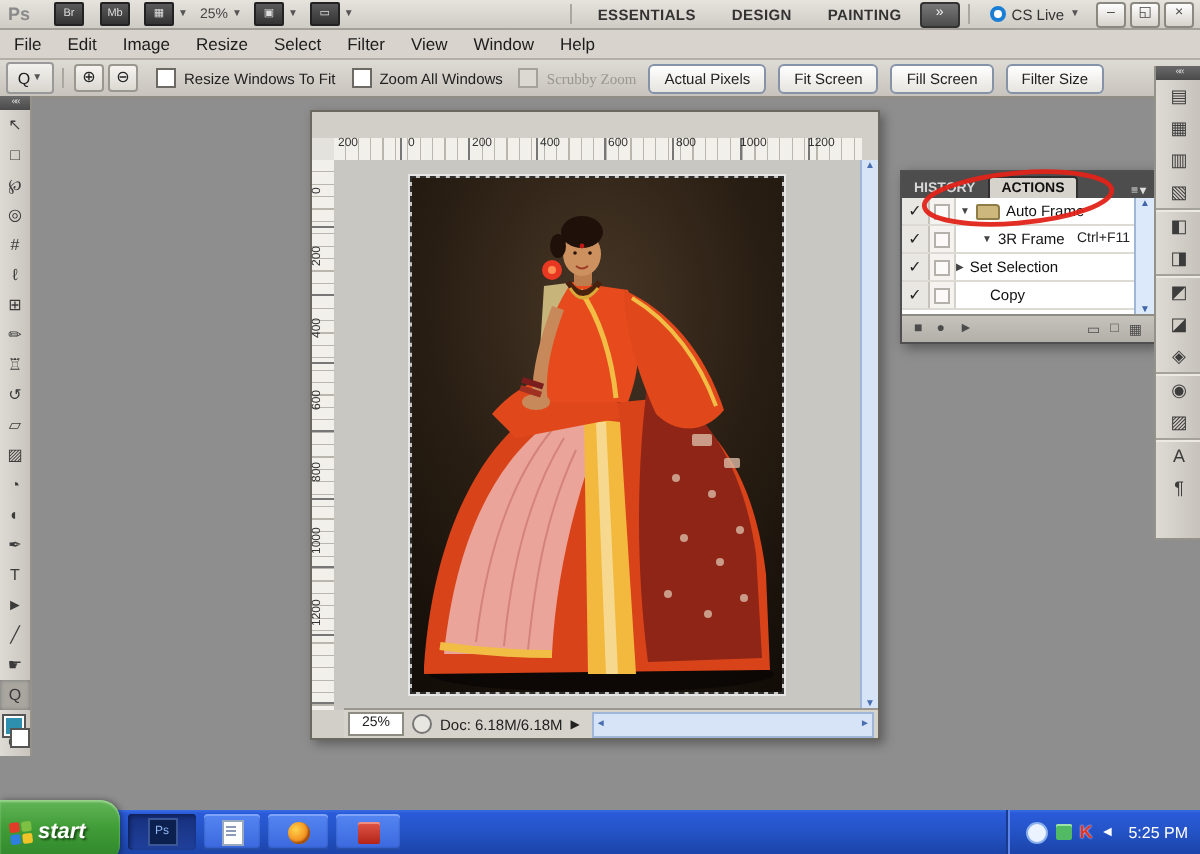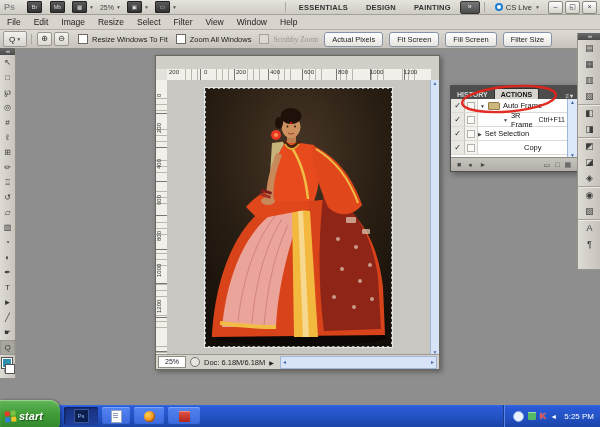--- a/index.html
+++ b/index.html
@@ -68,21 +68,21 @@
                               repeating-linear-gradient(180deg,transparent 0 5.6px,#b9b6ae 5.6px 6.2px);
              background-size:100% 100%,45% 100%;background-position:0 0,100% 0;}
   .rcorner{position:absolute;left:0;top:13px;width:11px;height:11px;background:#e4e2dc;border-right:1px solid #9a978f;border-bottom:1px solid #9a978f;}
   .rl{position:absolute;font-size:6px;color:#333;font-style:normal;top:0;}
   .rlv{position:absolute;font-size:6px;color:#333;font-style:normal;left:1px;transform:rotate(-90deg);transform-origin:3px 4px;}
   .canvas{position:absolute;left:11px;top:24px;right:8px;bottom:14px;background:#c9c7c2;overflow:hidden;}
   .photo{position:absolute;left:38px;top:8px;width:185px;height:257px;border:1px dashed #2e2e2e;
          box-shadow:0 0 0 1px #e6e6e6;}
   .vscroll{position:absolute;right:0;top:24px;bottom:14px;width:8px;background:#d7e4f8;border-left:1px solid #9fb6d8;
            display:flex;flex-direction:column;justify-content:space-between;align-items:center;font-size:5px;color:#4a6fb0;}
-  .statusbar{position:absolute;left:0;bottom:0;right:0;height:14px;background:#d6d3cc;border-top:1px solid #9a978f;
+  .statusbar{position:absolute;left:16px;bottom:0;right:0;height:14px;background:#d6d3cc;border-top:1px solid #9a978f;
              display:flex;align-items:center;font-size:7.5px;color:#222;}
   .zoomfield{width:26px;height:10px;background:#fff;border:1px solid #8f8c84;margin-left:2px;
              font-size:7px;line-height:10px;text-align:center;}
   .clockico{width:8px;height:8px;border-radius:50%;border:1px solid #777;background:#e8e6e0;margin:0 4px;}
   .hscroll{flex:1;height:11px;background:#d7e4f8;border:1px solid #9fb6d8;margin:0 2px;display:flex;
            align-items:center;justify-content:space-between;font-size:5px;color:#4a6fb0;padding:0 1px;}
   
   .actions{left:450px;top:85px;width:128px;height:87px;background:#fff;border:1px solid #4f4f4f;
            box-shadow:2px 2px 6px rgba(0,0,0,.4);box-sizing:border-box;}
   .acttabs{position:absolute;left:0;top:0;right:0;height:13px;background:#4d4d4d;display:flex;align-items:flex-end;
@@ -363,42 +363,42 @@
           <span class="tri">▼</span>
           <span class="folder"></span>
           <span>Auto Frame</span>
         </span>
       </div>
       <div class="actrow">
         <span class="chkcol">✓</span>
         <span class="modcol">
             <i></i>
           </span>
-        <span class="rowmain" style="padding-left:25px">
+        <span class="rowmain" style="padding-left:13px">
           <span class="tri">▼</span>
           <span>3R Frame</span>
           <span class="short">Ctrl+F11</span>
         </span>
       </div>
       <div class="actrow">
         <span class="chkcol">✓</span>
         <span class="modcol">
             <i></i>
           </span>
         <span class="rowmain" style="">
           <span class="tri">▶</span>
           <span>Set Selection</span>
         </span>
       </div>
       <div class="actrow">
         <span class="chkcol">✓</span>
         <span class="modcol">
             <i></i>
           </span>
-        <span class="rowmain" style="padding-left:46px">
+        <span class="rowmain" style="padding-left:17px">
           <span>Copy</span>
         </span>
       </div>
     </div>
     <div class="actscroll">
       <span>▲</span>
       <span>▼</span>
     </div>
     <div class="actfoot">
       <span>■</span>

